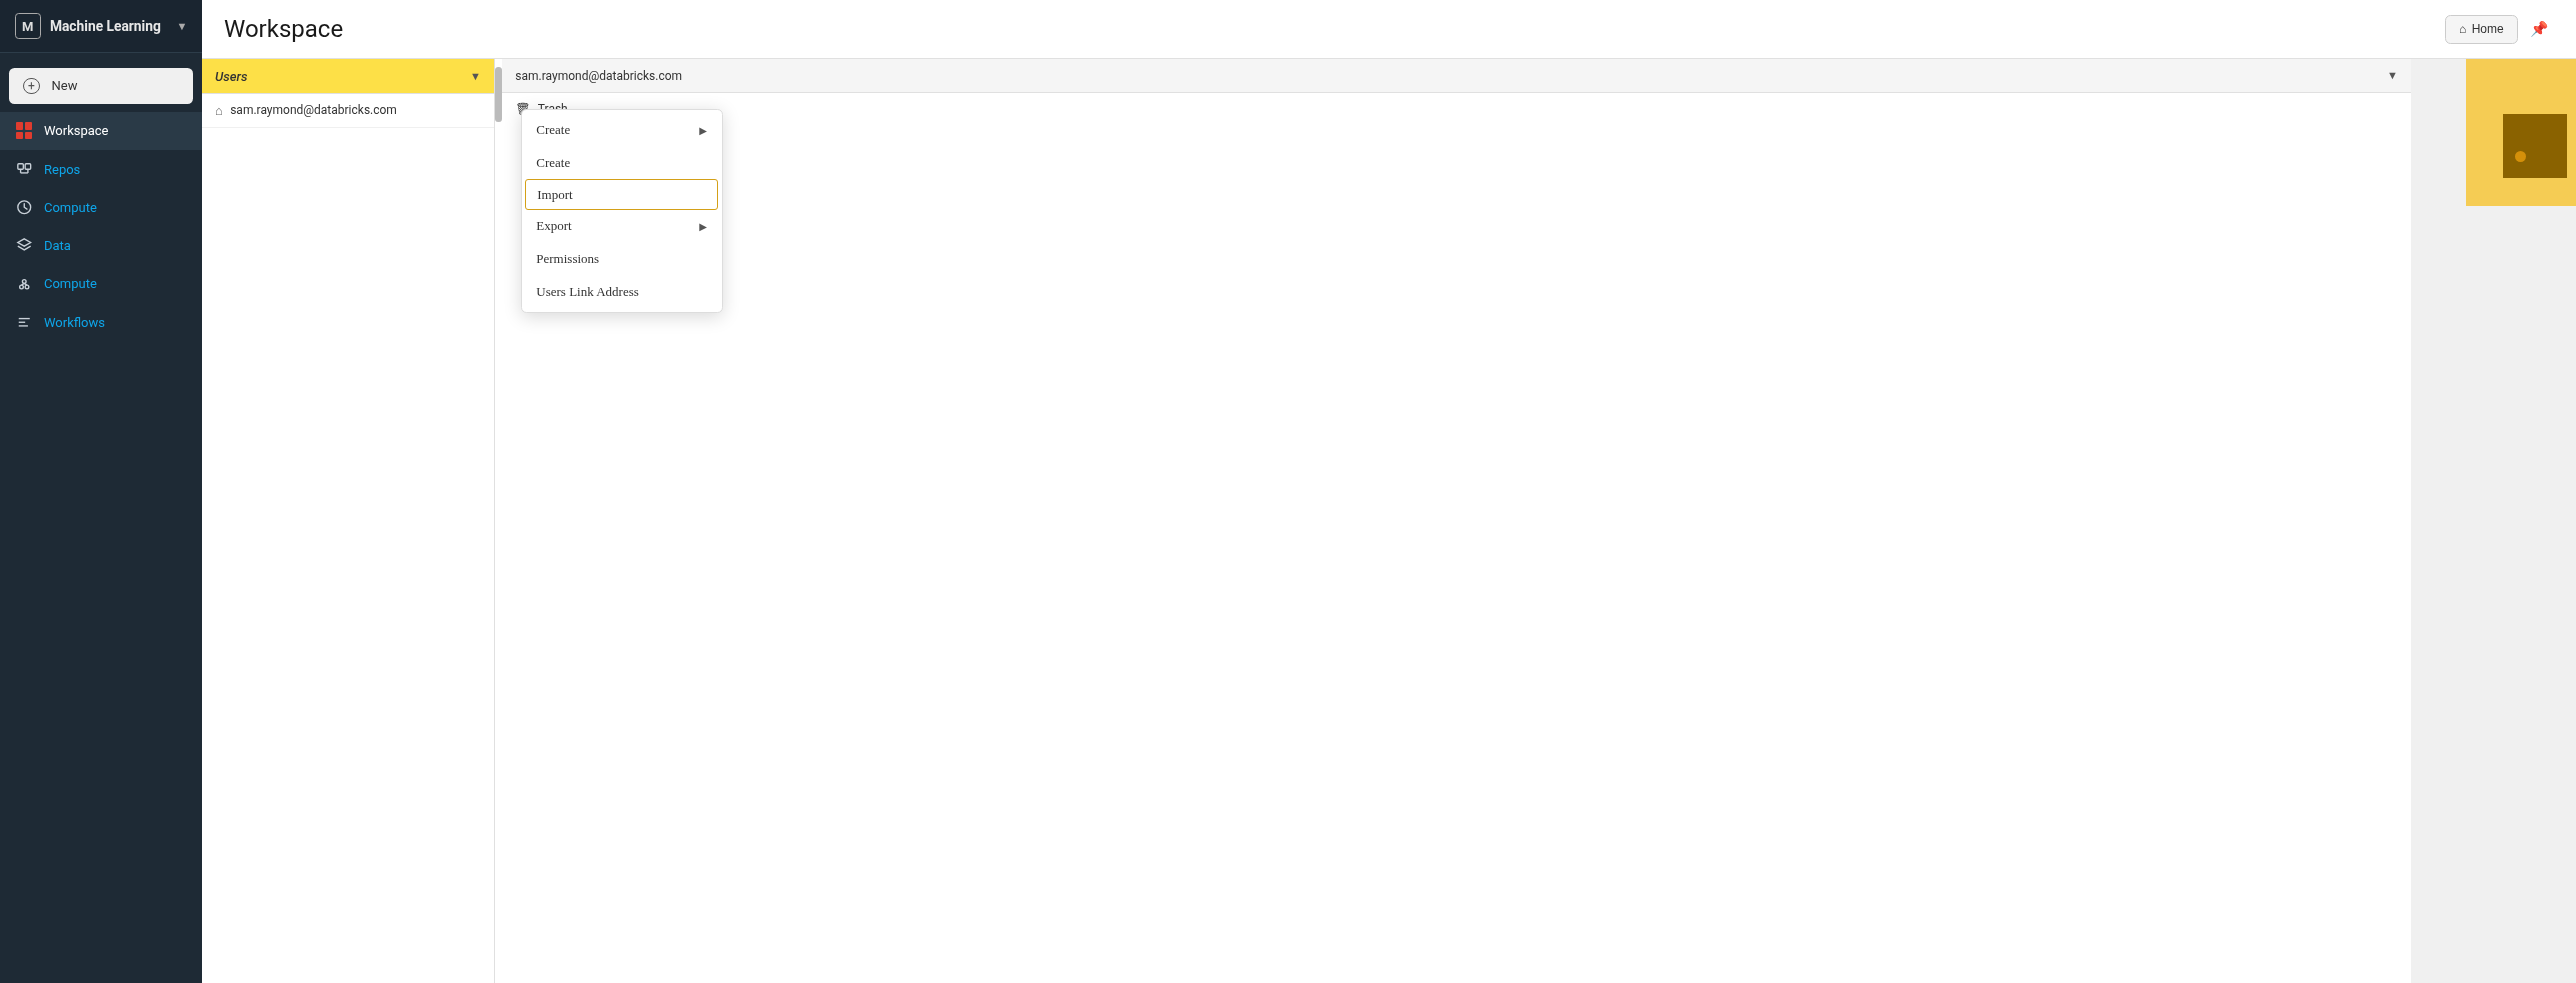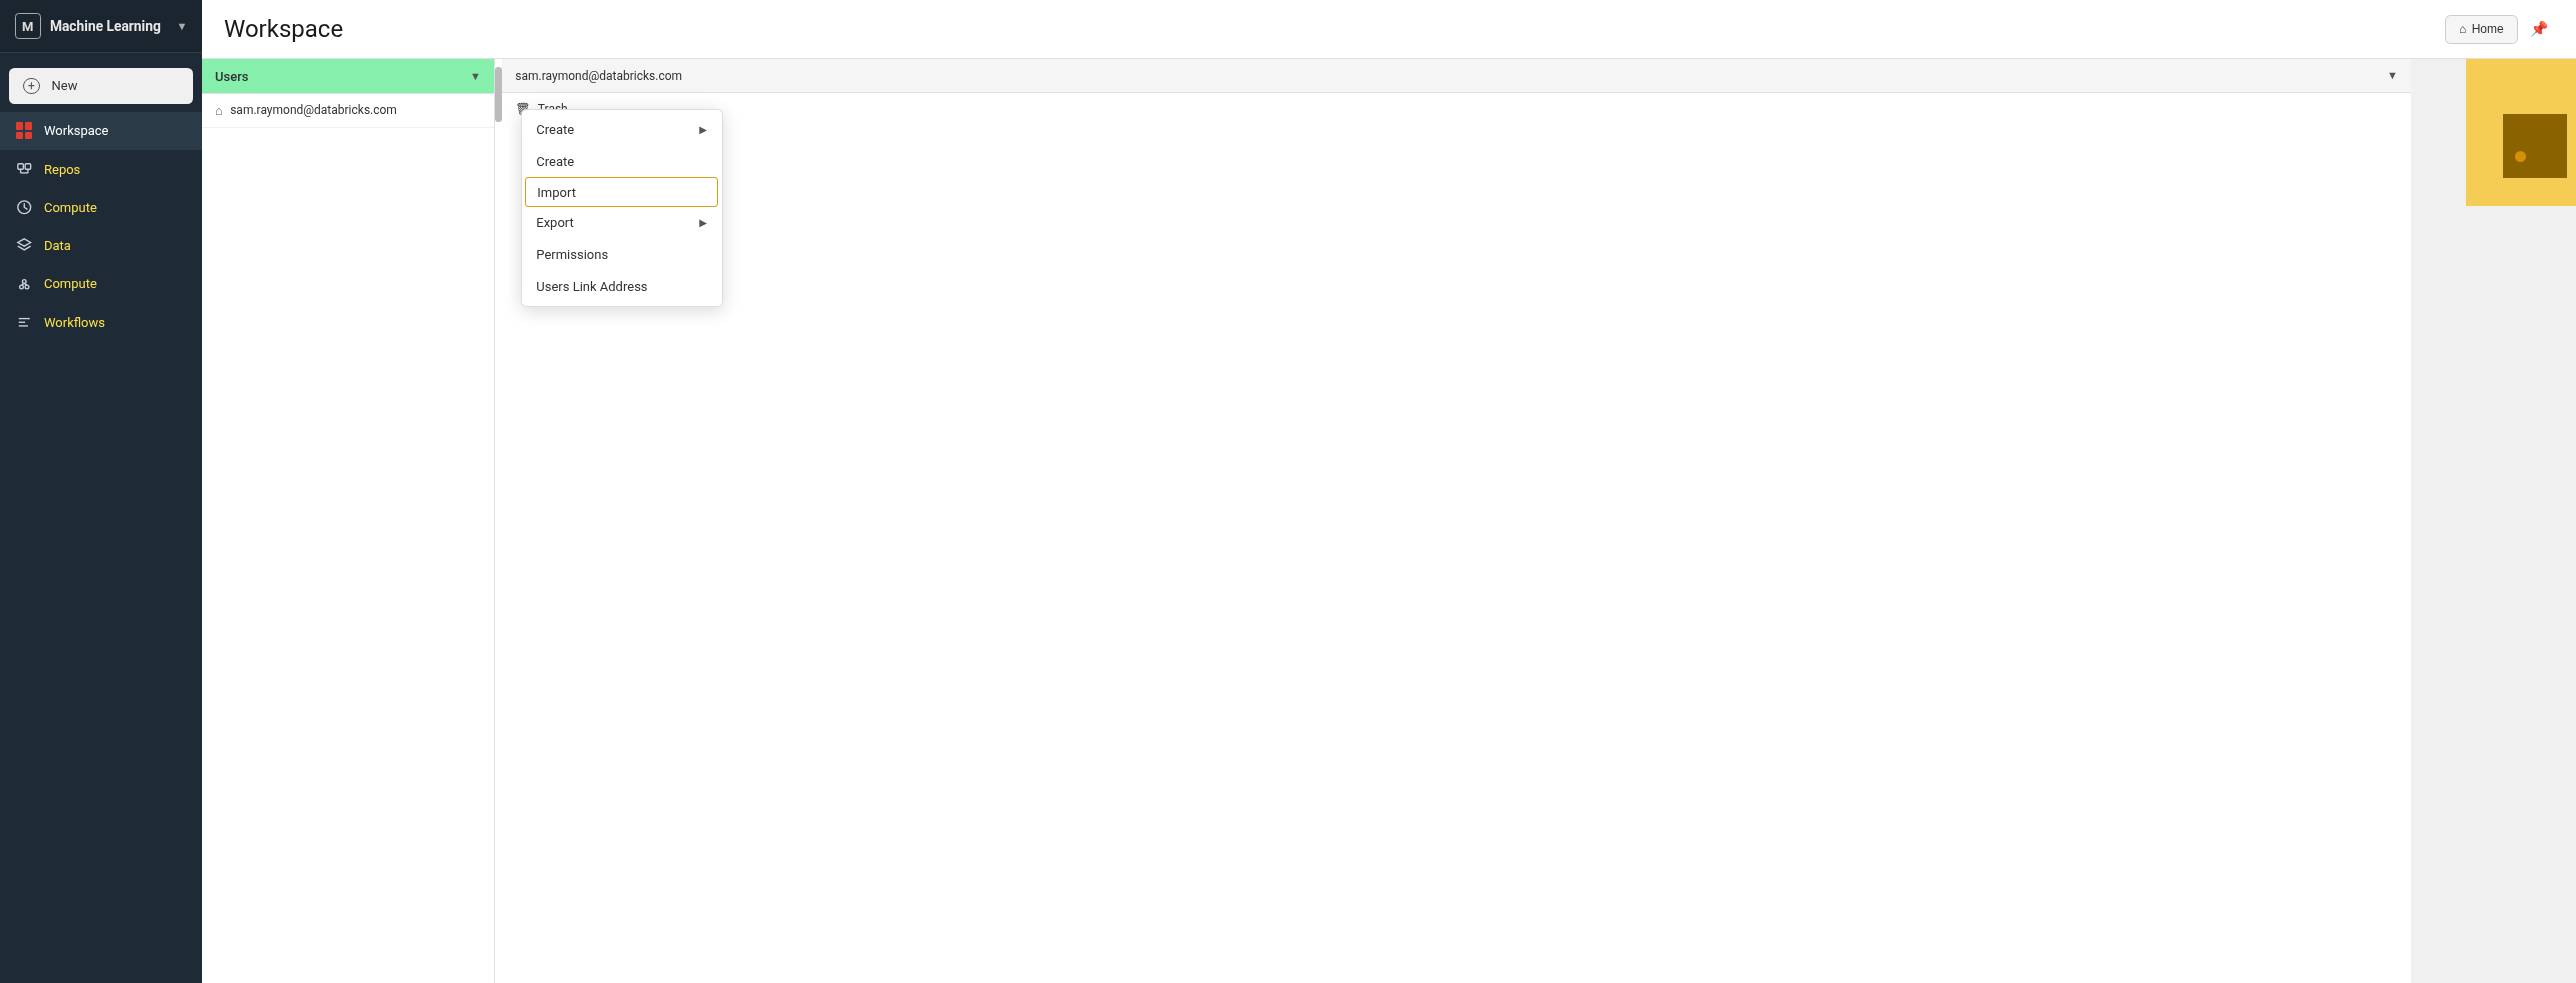--- a/index.html
+++ b/index.html
@@ -62,21 +62,21 @@
       flex: 1;
       padding-top: 7.3px;
     }
 
     .nav-item {
       display: flex;
       align-items: center;
       padding: 10px 14.7px;
       cursor: pointer;
       gap: 11px;
-      color: #fde047;
+      color: #0ea5e9;
       font-size: 13px;
       font-weight: 400;
       border-radius: 0;
       transition: background 0.15s;
     }
 
     .nav-item.active {
       background: #2a3a47;
       color: #fff;
     }
@@ -165,22 +165,23 @@
       border-right: 0.9px solid #e0e0e0;
       min-width: 293px;
       background: #fff;
     }
 
     .file-panel-header {
       display: flex;
       align-items: center;
       justify-content: space-between;
       padding: 9.2px 13px;
-      background: #86efac;
+      background: #fde047;
       border-bottom: 0.9px solid #e0e0e0;
+      font-style: italic;
     }
 
     .file-panel-title {
       font-size: 13px;
       font-weight: 500;
       color: #333;
     }
 
     .chevron-icon {
       color: #555;
@@ -240,20 +241,21 @@
       position: absolute;
       top: 50px;
       left: 18.3px;
       background: #fff;
       border: 0.9px solid #ddd;
       border-radius: 5.5px;
       box-shadow: 0 3.7px 18.3px rgba(0,0,0,0.15);
       min-width: 202px;
       z-index: 1000;
       padding: 3.7px 0;
+      font-family: Liberation Serif, serif;
     }
 
     .context-menu-item {
       display: flex;
       align-items: center;
       justify-content: space-between;
       padding: 8.3px 14.7px;
       font-size: 13px;
       color: #333;
       cursor: pointer;

